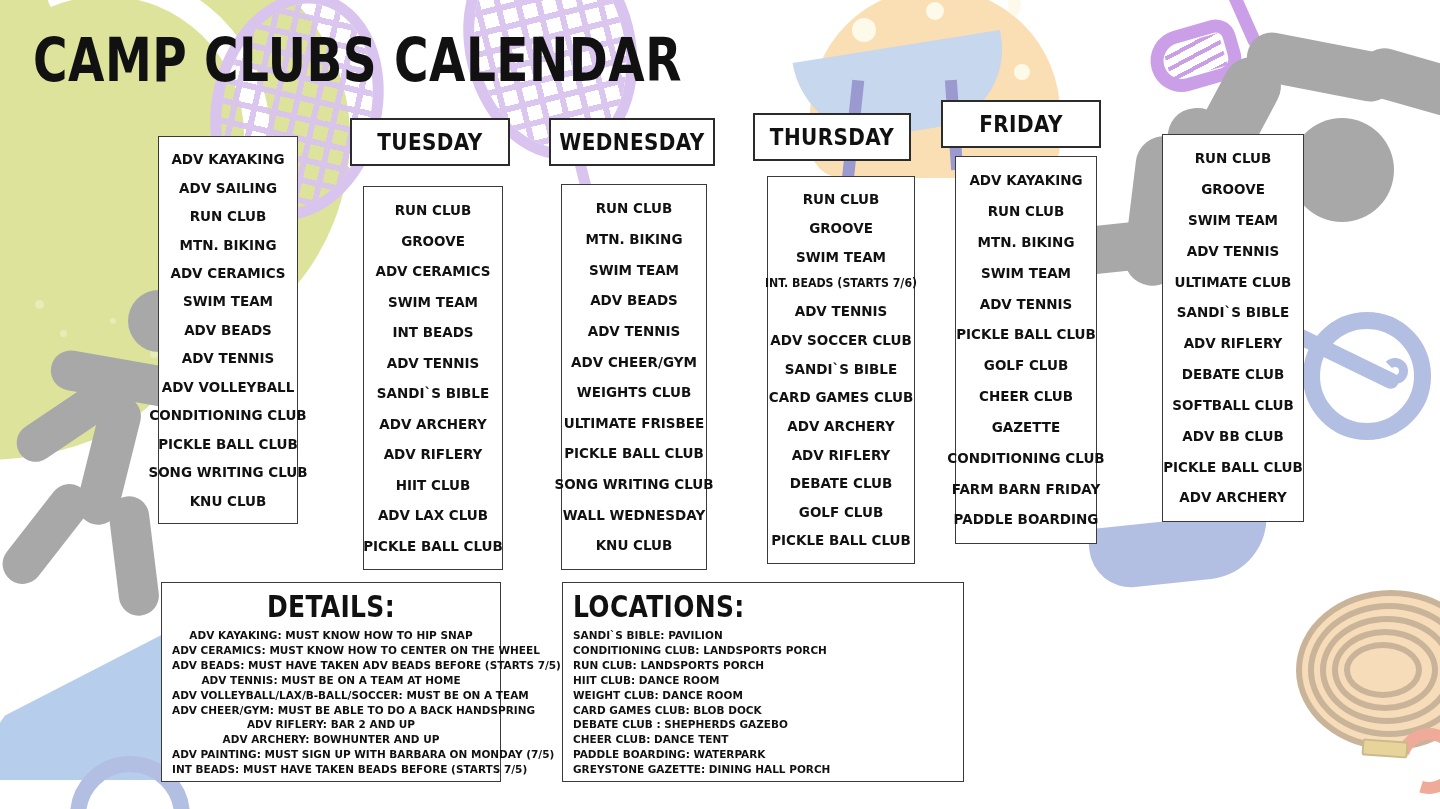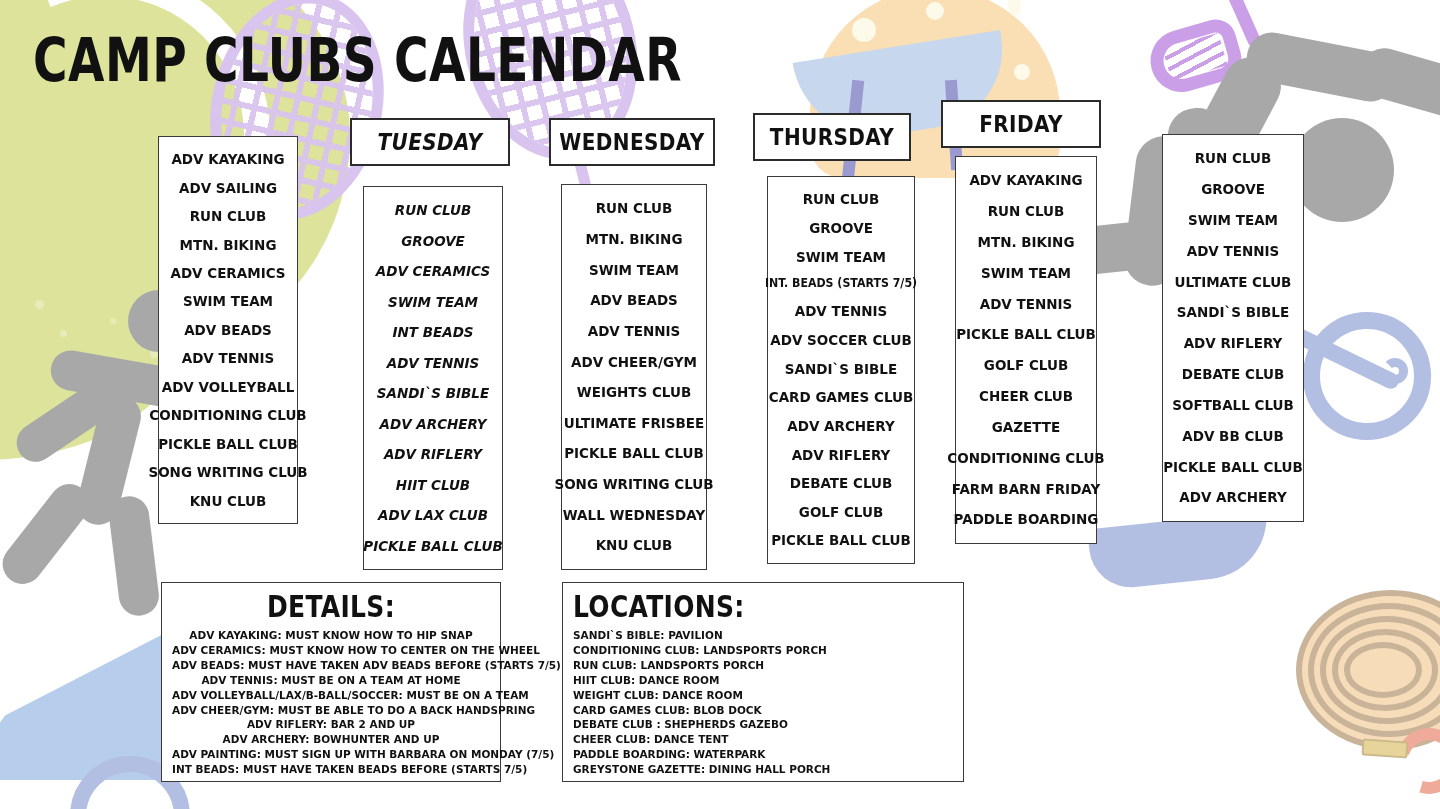--- a/index.html
+++ b/index.html
@@ -269,21 +269,21 @@
       <li>ADV BEADS</li>
       <li>ADV TENNIS</li>
       <li>ADV VOLLEYBALL</li>
       <li>CONDITIONING CLUB</li>
       <li>PICKLE BALL CLUB</li>
       <li>SONG WRITING CLUB</li>
       <li>KNU CLUB</li>
     </ul>
   </div>
 
-  <div class="day-col" style="left:350px; top:118px; width:160px;font-style:italic;">
+  <div class="day-col" style="left:350px; top:118px; width:160px;">
     <div class="day-head">
       <span>TUESDAY</span>
     </div>
     <ul class="day-list" style="margin-top:20px; height:384px; width:140px; margin-left:13px;">
       <li>RUN CLUB</li>
       <li>GROOVE</li>
       <li>ADV CERAMICS</li>
       <li>SWIM TEAM</li>
       <li>INT BEADS</li>
       <li>ADV TENNIS</li>
@@ -317,21 +317,21 @@
   </div>
 
   <div class="day-col" style="left:753px; top:113px; width:158px;">
     <div class="day-head">
       <span>THURSDAY</span>
     </div>
     <ul class="day-list" style="margin-top:15px; height:388px; width:148px; margin-left:14px;">
       <li>RUN CLUB</li>
       <li>GROOVE</li>
       <li>SWIM TEAM</li>
-      <li class="small">INT. BEADS (STARTS 7/5)</li>
+      <li class="small">INT. BEADS (STARTS 7/6)</li>
       <li>ADV TENNIS</li>
       <li>ADV SOCCER CLUB</li>
       <li>SANDI`S BIBLE</li>
       <li>CARD GAMES CLUB</li>
       <li>ADV ARCHERY</li>
       <li>ADV RIFLERY</li>
       <li>DEBATE CLUB</li>
       <li>GOLF CLUB</li>
       <li>PICKLE BALL CLUB</li>
     </ul>

